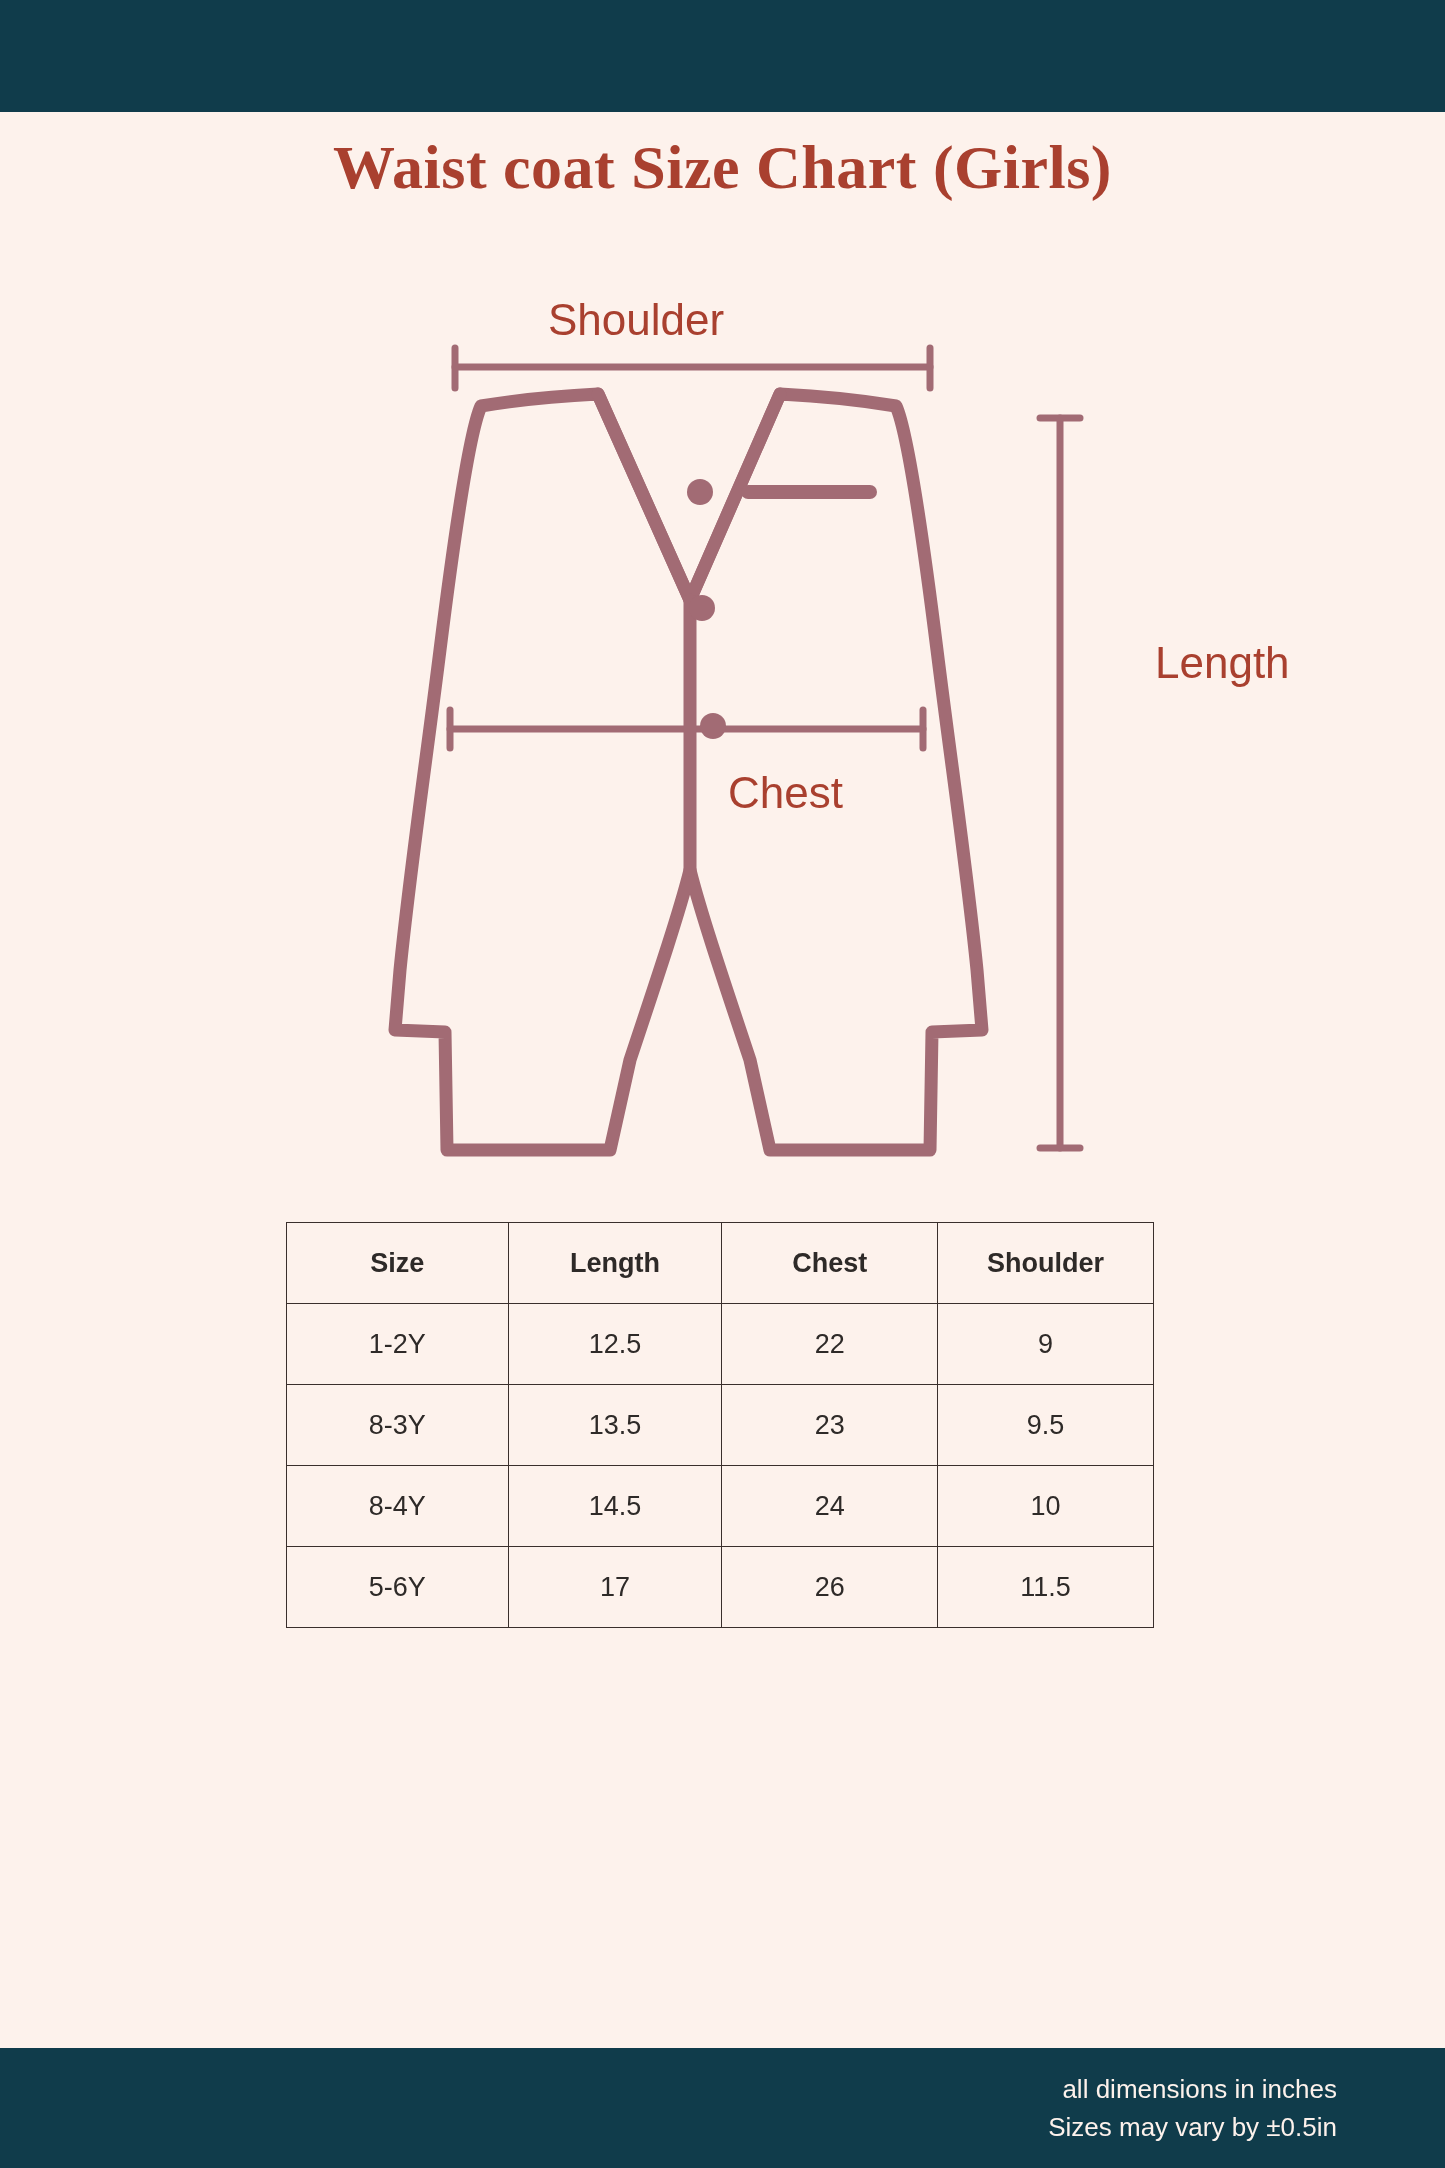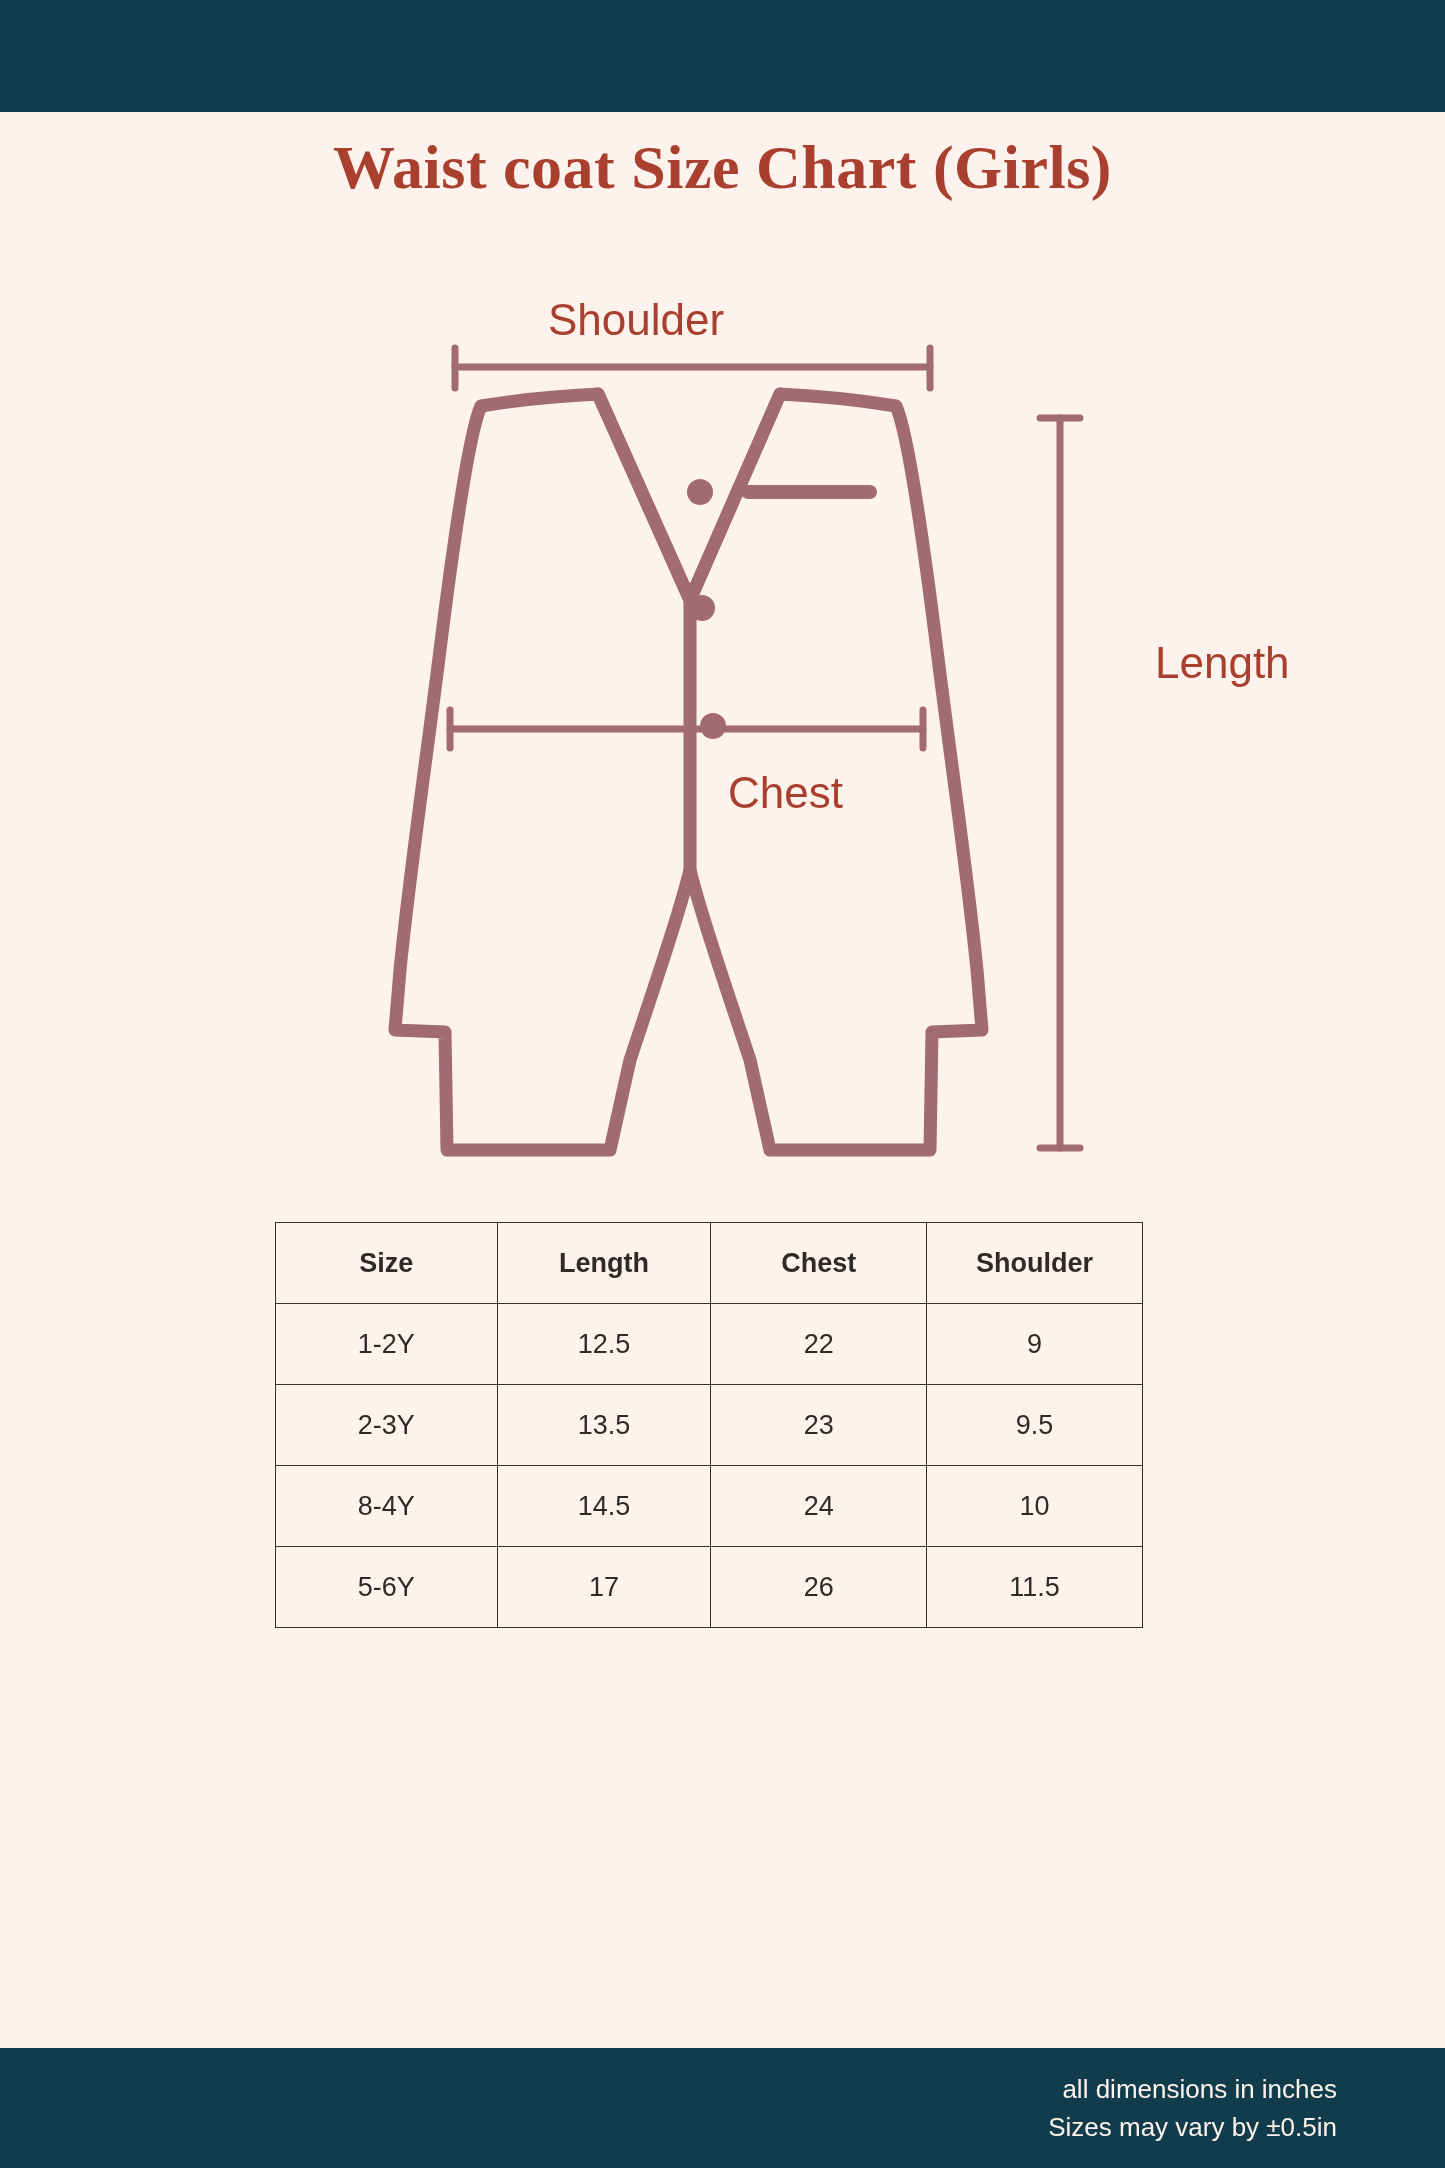--- a/index.html
+++ b/index.html
@@ -69,21 +69,21 @@
     white-space: nowrap;
   }
   .label-shoulder { top: 25px; left: 548px; }
   .label-length { top: 368px; left: 1155px; }
   .label-chest { top: 498px; left: 728px; }
 
   
   .table-wrap {
     position: absolute;
     top: 1222px;
-    left: 275px;
+    left: 286px;
     width: 868px;
     border-radius: 18px;
   }
   table {
     border-collapse: collapse;
     width: 868px;
   }
   th, td {
     border: 1px solid #3a2f2c;
     text-align: center;
@@ -188,21 +188,21 @@
         </tr>
       </thead>
       <tbody>
         <tr>
           <td>1-2Y</td>
           <td>12.5</td>
           <td>22</td>
           <td>9</td>
         </tr>
         <tr>
-          <td>2-3Y</td>
+          <td>8-3Y</td>
           <td>13.5</td>
           <td>23</td>
           <td>9.5</td>
         </tr>
         <tr>
           <td>8-4Y</td>
           <td>14.5</td>
           <td>24</td>
           <td>10</td>
         </tr>

